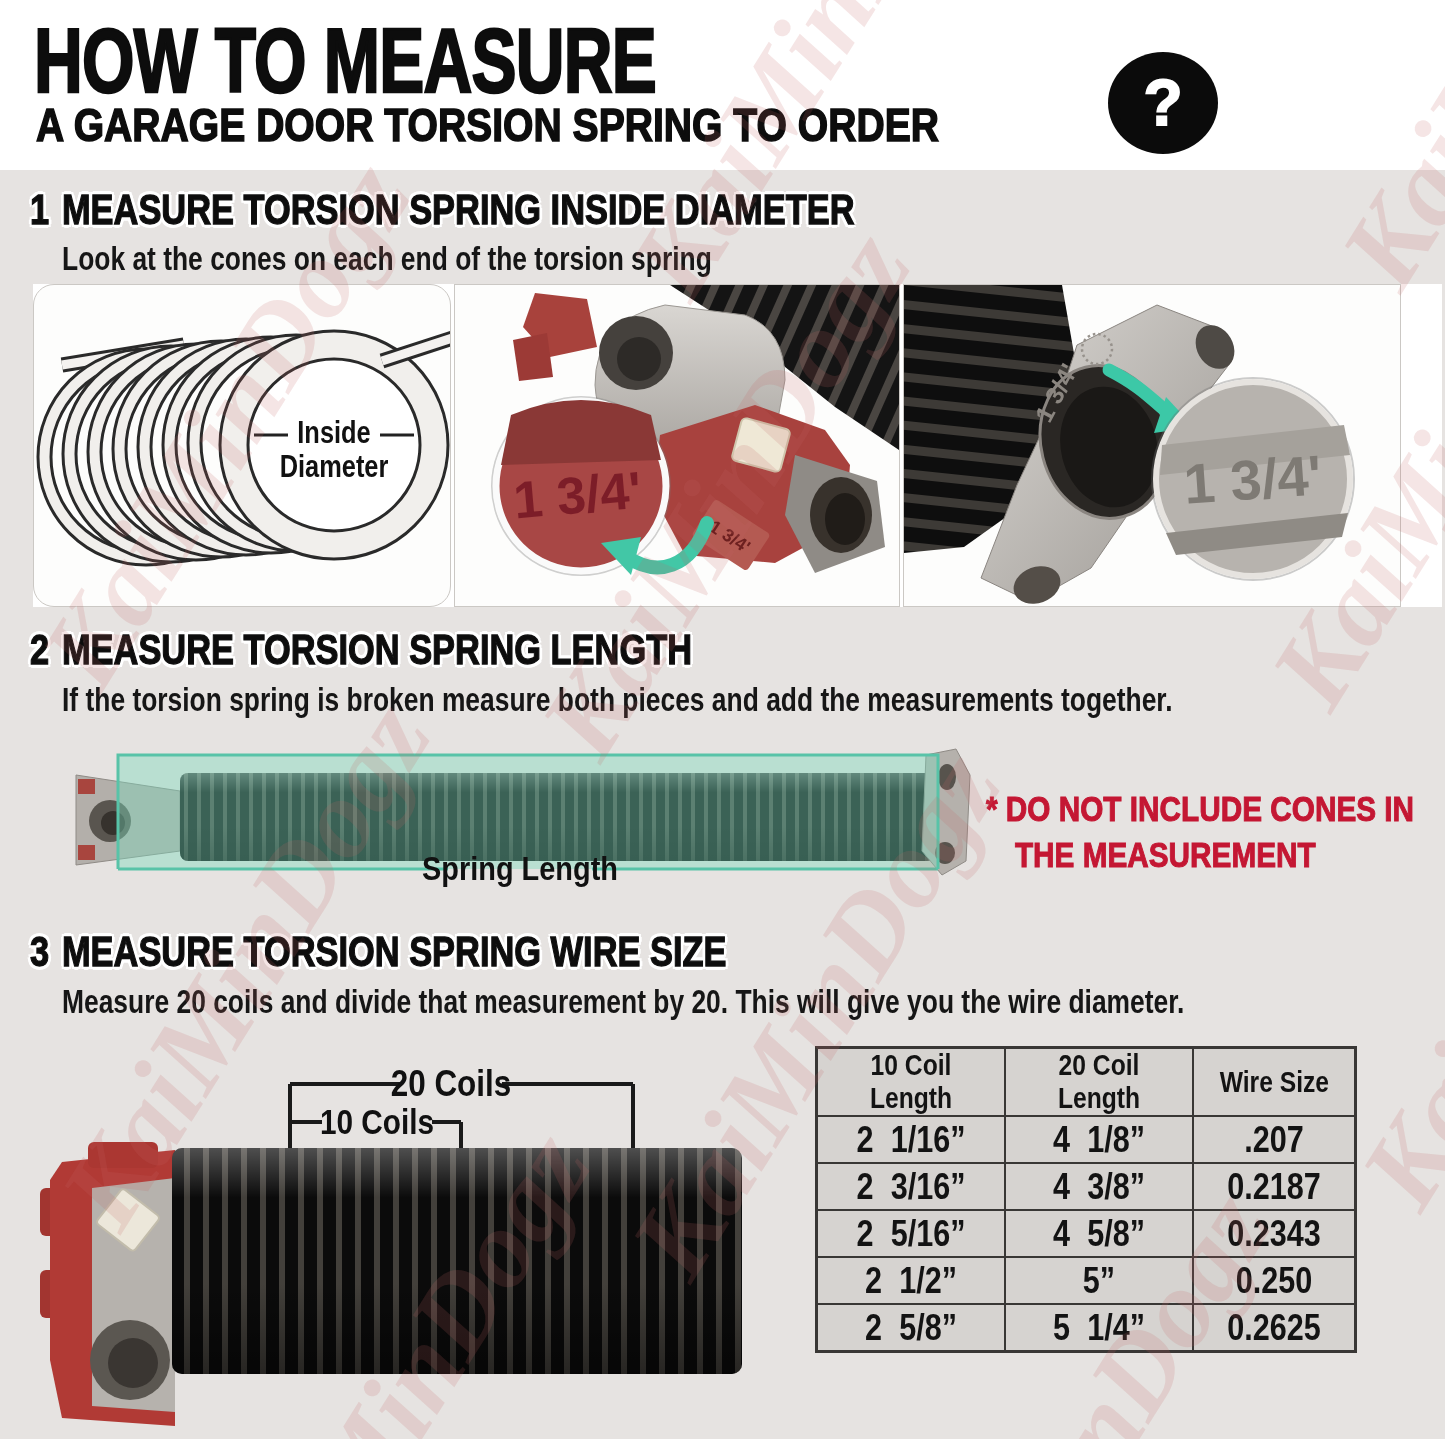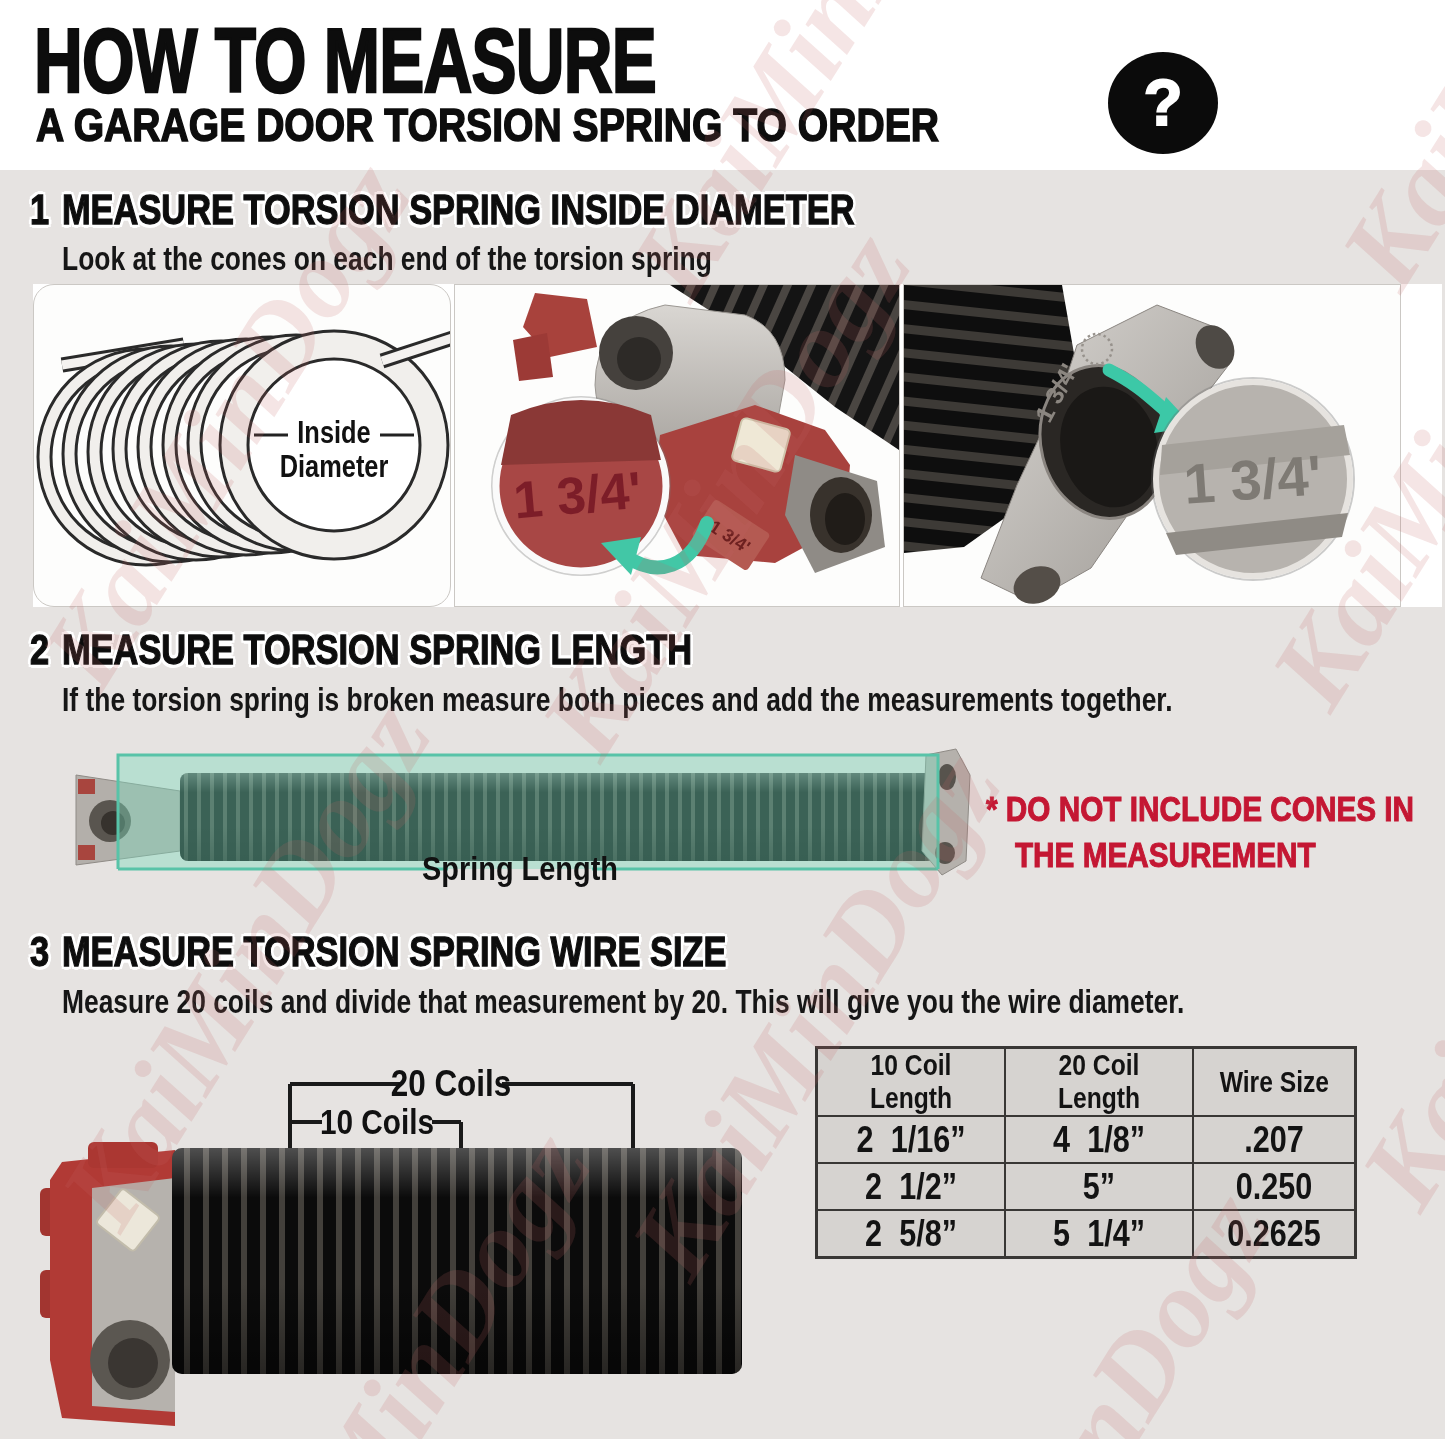--- a/index.html
+++ b/index.html
@@ -295,20 +295,30 @@
         <th><span class="cx">Wire Size</span></th>
       </tr>
     </thead>
     <tbody>
       <tr>
         <td><span class="cx">2 1/16”</span></td>
         <td><span class="cx">4 1/8”</span></td>
         <td><span class="cx">.207</span></td>
       </tr>
       <tr>
+        <td><span class="cx">2 3/16”</span></td>
+        <td><span class="cx">4 3/8”</span></td>
+        <td><span class="cx">0.2187</span></td>
+      </tr>
+      <tr>
+        <td><span class="cx">2 5/16”</span></td>
+        <td><span class="cx">4 5/8”</span></td>
+        <td><span class="cx">0.2343</span></td>
+      </tr>
+      <tr>
         <td><span class="cx">2 1/2”</span></td>
         <td><span class="cx">5”</span></td>
         <td><span class="cx">0.250</span></td>
       </tr>
       <tr>
         <td><span class="cx">2 5/8”</span></td>
         <td><span class="cx">5 1/4”</span></td>
         <td><span class="cx">0.2625</span></td>
       </tr>
     </tbody>

